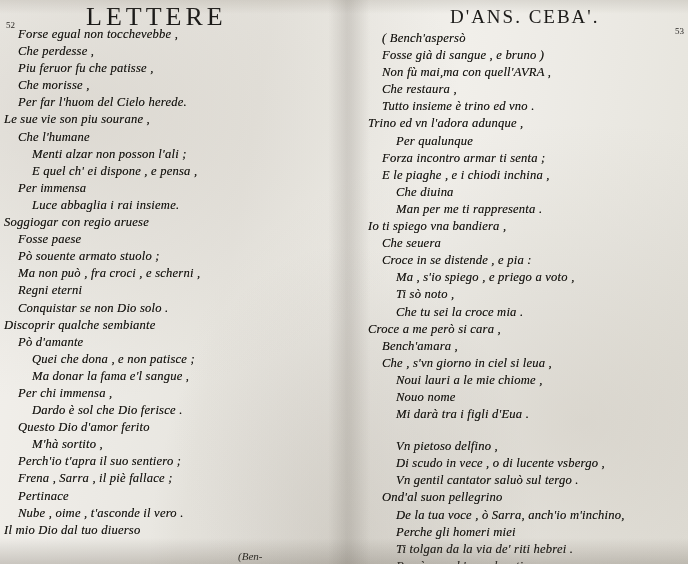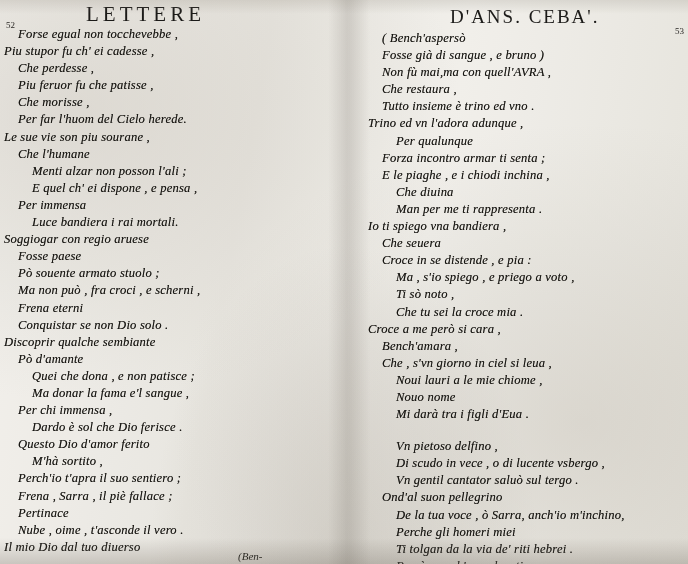--- a/index.html
+++ b/index.html
@@ -56,21 +56,21 @@
     position: absolute;
     font-family: "Liberation Serif", "DejaVu Serif", serif;
     font-size: 20px;
     letter-spacing: 3px;
     color: #1c1a17;
     font-weight: 400;
   }
   .rh-left {
     left: 86px;
     top: 2px;
-    font-size: 21px;
+    font-size: 26px;
     letter-spacing: 4px;
   }
   .rh-right {
     left: 104px;
     top: 6px;
     font-size: 19px;
     letter-spacing: 2px;
     font-weight: 400;
   }
   .folio {
@@ -139,36 +139,35 @@
 <body>
 
 <div id="page">
   <div class="page-inner">
 
     <div class="col col-left">
       <div class="running-head rh-left">LETTERE</div>
       <div class="folio folio-left">52</div>
       <div class="verses" id="left-verses">
           <div class="vline i1">Forse egual non tocchevebbe ,</div>
-          <div class="vline i0">Piu stupor fu ch' ei cadesse ,</div>
           <div class="vline i1">Che perdesse ,</div>
           <div class="vline i1">Piu feruor fu che patisse ,</div>
           <div class="vline i1">Che morisse ,</div>
           <div class="vline i1">Per far l'huom del Cielo herede.</div>
           <div class="vline i0">Le sue vie son piu sourane ,</div>
           <div class="vline i1">Che l'humane</div>
           <div class="vline i2">Menti alzar non posson l'ali ;</div>
           <div class="vline i2">E quel ch' ei dispone , e pensa ,</div>
           <div class="vline i1">Per immensa</div>
-          <div class="vline i2">Luce bandiera i rai mortali.</div>
+          <div class="vline i2">Luce abbaglia i rai insieme.</div>
           <div class="vline i0">Soggiogar con regio aruese</div>
           <div class="vline i1">Fosse paese</div>
           <div class="vline i1">Pò souente armato stuolo ;</div>
           <div class="vline i1">Ma non può , fra croci , e scherni ,</div>
-          <div class="vline i1">Frena eterni</div>
+          <div class="vline i1">Regni eterni</div>
           <div class="vline i1">Conquistar se non Dio solo .</div>
           <div class="vline i0">Discoprir qualche sembiante</div>
           <div class="vline i1">Pò d'amante</div>
           <div class="vline i2">Quei che dona , e non patisce ;</div>
           <div class="vline i2">Ma donar la fama e'l sangue ,</div>
           <div class="vline i1">Per chi immensa ,</div>
           <div class="vline i2">Dardo è sol che Dio ferisce .</div>
           <div class="vline i1">Questo Dio d'amor ferito</div>
           <div class="vline i2">M'hà sortito ,</div>
           <div class="vline i1">Perch'io t'apra il suo sentiero ;</div>

